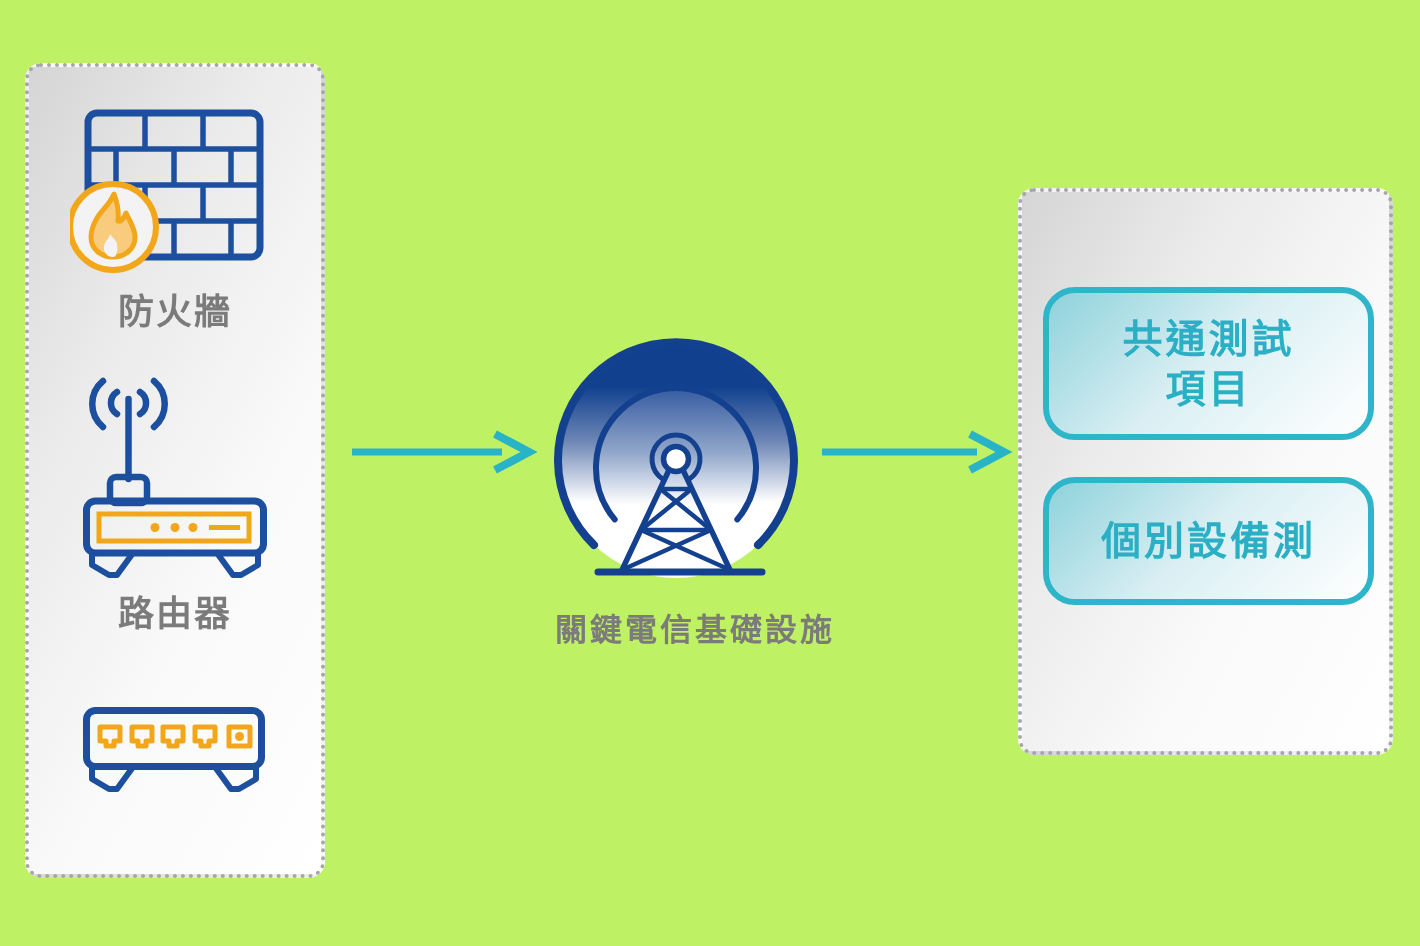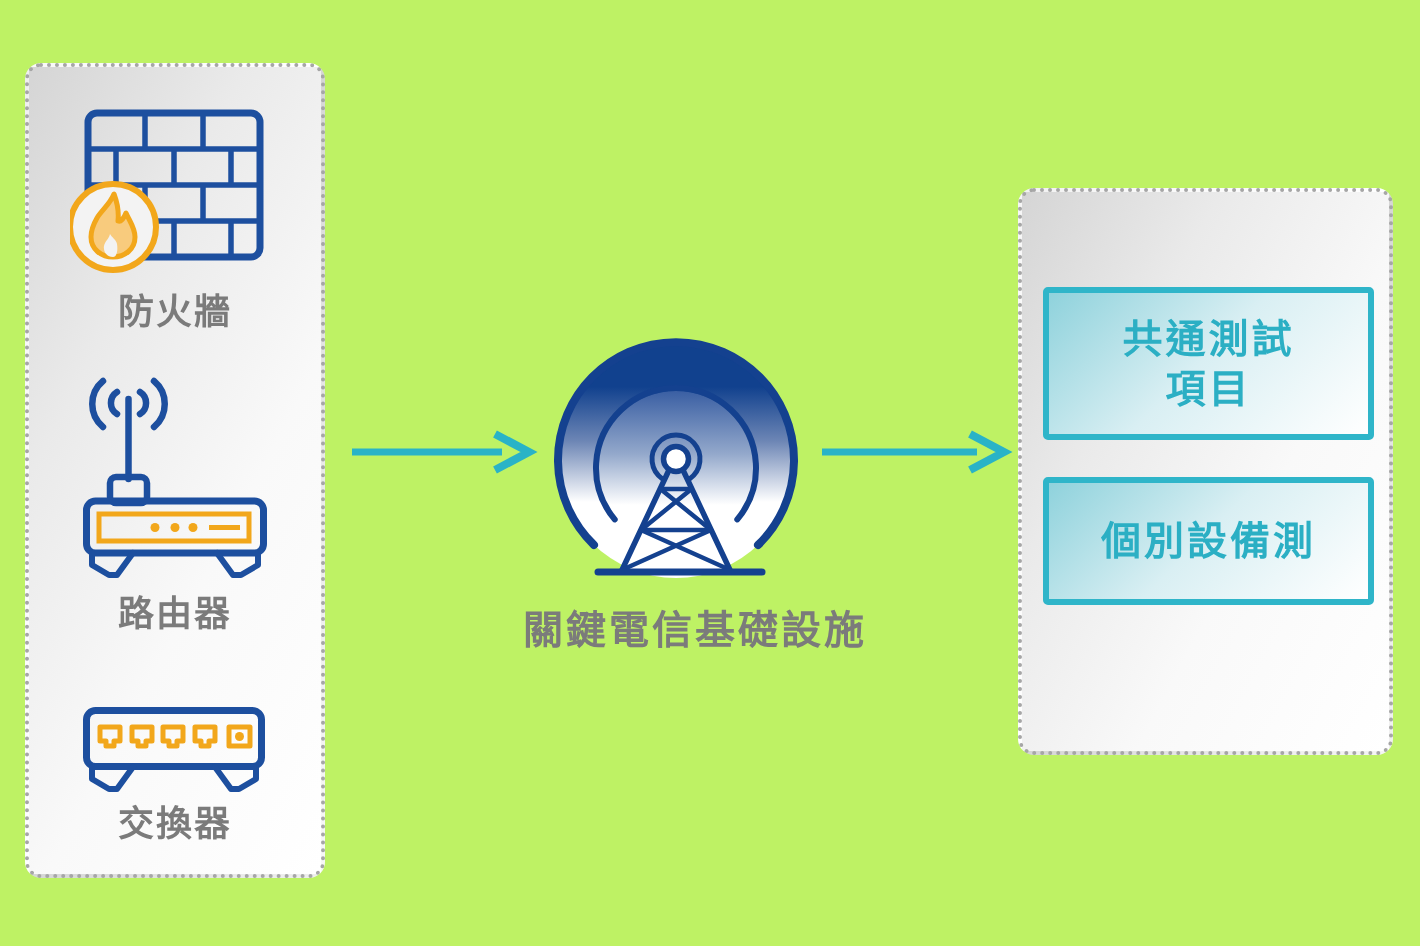--- a/index.html
+++ b/index.html
@@ -24,30 +24,30 @@
   .dev-label--firewall{top:223px;}
   .dev-label--router{top:525px;}
   .dev-label--switch{top:735px;}
   .icon--firewall{left:41px;top:39px;}
   .icon--router{left:54px;top:308px;}
   .icon--switch{left:54px;top:633px;}
   
   .tower-svg{position:absolute;left:545px;top:330px;}
   .center-label{
     position:absolute;left:505px;top:606px;width:380px;text-align:center;
-    font-size:40px;font-weight:bold;color:#7B7B7B;letter-spacing:3px;line-height:48px;
+    font-size:32px;font-weight:bold;color:#7B7B7B;letter-spacing:3px;line-height:48px;
   }
   
   .arrow-svg{position:absolute;}
   .arrow-svg--left{left:345px;top:428px;}
   .arrow-svg--right{left:815px;top:428px;}
   
   .test-box{
     position:absolute;left:21px;width:331px;box-sizing:border-box;
-    border:6px solid #2FB5C9;border-radius:5px;
+    border:6px solid #2FB5C9;border-radius:32px;
     background:linear-gradient(135deg,#8FD2DC 0%,#D9EFF3 48%,#FFFFFF 100%);
     color:#2BAFC4;font-weight:bold;font-size:40px;line-height:50px;letter-spacing:3px;
     display:flex;flex-direction:column;justify-content:center;align-items:center;text-align:center;
   }
   .test-box--1{top:95px;height:153px;}
   .test-box--2{top:285px;height:128px;}
 </style>
 </head>
 <body>
 
@@ -112,21 +112,20 @@
       </g>
       <g stroke="#F2A71B" fill="none" stroke-width="5" stroke-linejoin="round">
         <path d="M17,27 h20 v14 h-6 v5 h-8 v-5 h-6 z"></path>
         <path d="M49,27 h20 v14 h-6 v5 h-8 v-5 h-6 z"></path>
         <path d="M80,27 h20 v14 h-6 v5 h-8 v-5 h-6 z"></path>
         <path d="M112,27 h20 v14 h-6 v5 h-8 v-5 h-6 z"></path>
         <rect x="146" y="27" width="21" height="19"></rect>
         <circle cx="156.5" cy="36.5" r="4.5" fill="#F2A71B" stroke="none"></circle>
       </g>
     </svg>
-    <div class="dev-label dev-label--switch">交換器</div>
   </section>
 
   <svg class="arrow-svg arrow-svg--left" width="195" height="48" viewBox="0 0 195 48">
     <line x1="7" y1="24" x2="157" y2="24" stroke="#29B3C7" stroke-width="7"></line>
     <polyline points="150,6 184,24 150,42" fill="none" stroke="#29B3C7" stroke-width="8"></polyline>
   </svg>
 
   <svg class="tower-svg" width="265" height="255" viewBox="545 330 265 255">
     <defs>
       <linearGradient id="gOuter" gradientUnits="userSpaceOnUse" x1="0" y1="342" x2="0" y2="502">

